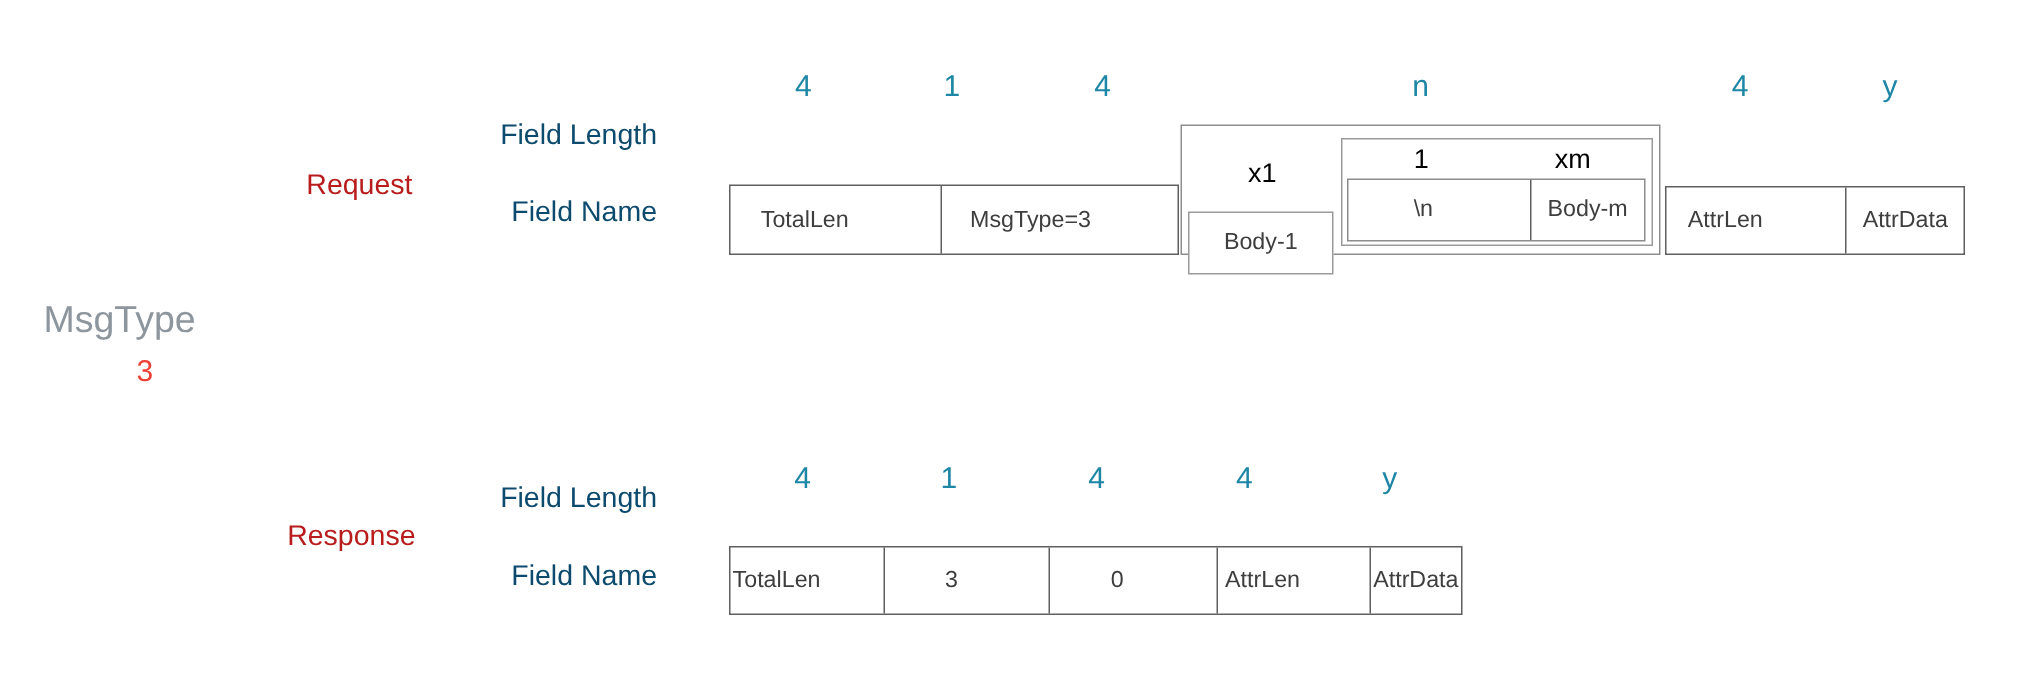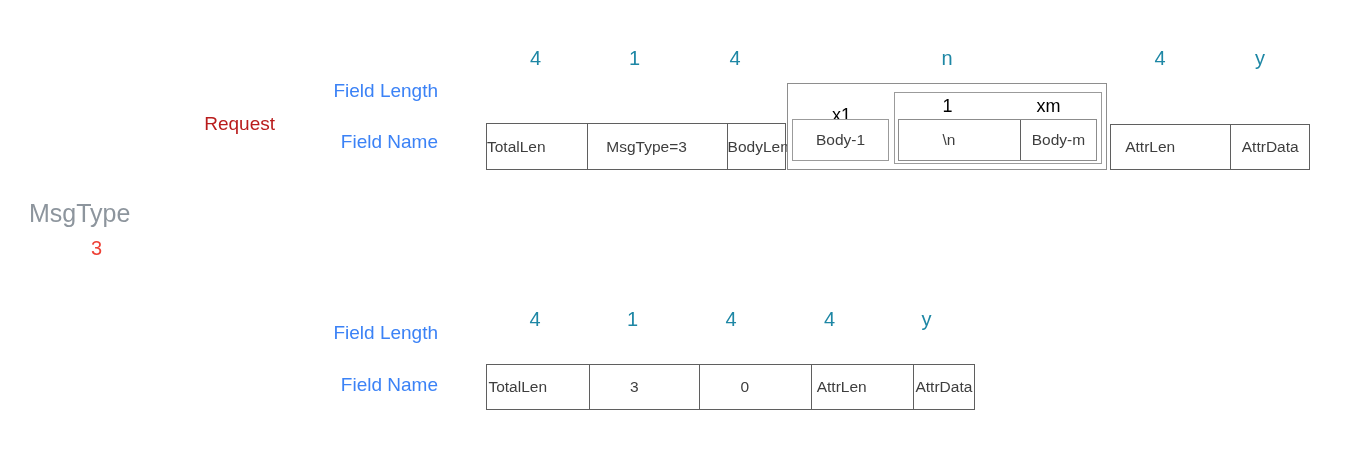--- a/index.html
+++ b/index.html
@@ -18,21 +18,21 @@
   .abs { position: absolute; }
 
   
   .num {
     color: #1e87a5;
     font-size: 20px;
     text-align: center;
     line-height: 24px;
   }
   .blue-label {
-    color: #3b82f6;
+    color: #0c4a6e;
     font-size: 19px;
     text-align: right;
     line-height: 22px;
   }
   .purple-label {
     color: #b91c1c;
     font-size: 19px;
     text-align: right;
     line-height: 22px;
   }
@@ -146,26 +146,25 @@
   <div class="abs num req-num-attrlen">4</div>
   <div class="abs num req-num-attrdata">y</div>
 
   <div class="abs blue-label req-field-length">Field Length</div>
   <div class="abs purple-label req-label">Request</div>
   <div class="abs blue-label req-field-name">Field Name</div>
 
   <div class="abs cellrow req-main-row">
     <div class="cell req-cell-totallen">TotalLen</div>
     <div class="cell req-cell-msgtype red-text">MsgType=3</div>
-    <div class="cell req-cell-bodylen">BodyLen</div>
   </div>
 
   <div class="abs body-outer">
     <div class="abs green-label body1-count">x1</div>
-    <div class="abs cellrow body1-box" style="border:1.4px solid #9b9b9b;">
+    <div class="abs cellrow body1-box" style="border:1.4px solid #9b9b9b;margin-top:22px;">
       <div class="cell" style="width:100%;">Body-1</div>
     </div>
 
     <div class="abs body-inner-group">
       <div class="abs green-label newline-count">1</div>
       <div class="abs green-label bodym-count">xm</div>
       <div class="abs cellrow inner-cells">
         <div class="cell cell-newline red-text">\n</div>
         <div class="cell cell-bodym">Body-m</div>
       </div>
@@ -180,20 +179,21 @@
   <div class="abs gray-title msgtype-title">MsgType</div>
   <div class="abs red-text msgtype-value">3</div>
 
   <div class="abs num resp-num-totallen">4</div>
   <div class="abs num resp-num-msgtype">1</div>
   <div class="abs num resp-num-bodylen">4</div>
   <div class="abs num resp-num-attrlen">4</div>
   <div class="abs num resp-num-attrdata">y</div>
 
   <div class="abs blue-label resp-field-length">Field Length</div>
+  <div class="abs purple-label resp-label">Response</div>
   <div class="abs blue-label resp-field-name">Field Name</div>
 
   <div class="abs cellrow resp-main-row">
     <div class="cell resp-cell-totallen">TotalLen</div>
     <div class="cell resp-cell-msgtype red-text">3</div>
     <div class="cell resp-cell-bodylen red-text">0</div>
     <div class="cell resp-cell-attrlen">AttrLen</div>
     <div class="cell resp-cell-attrdata">AttrData</div>
   </div>
 

